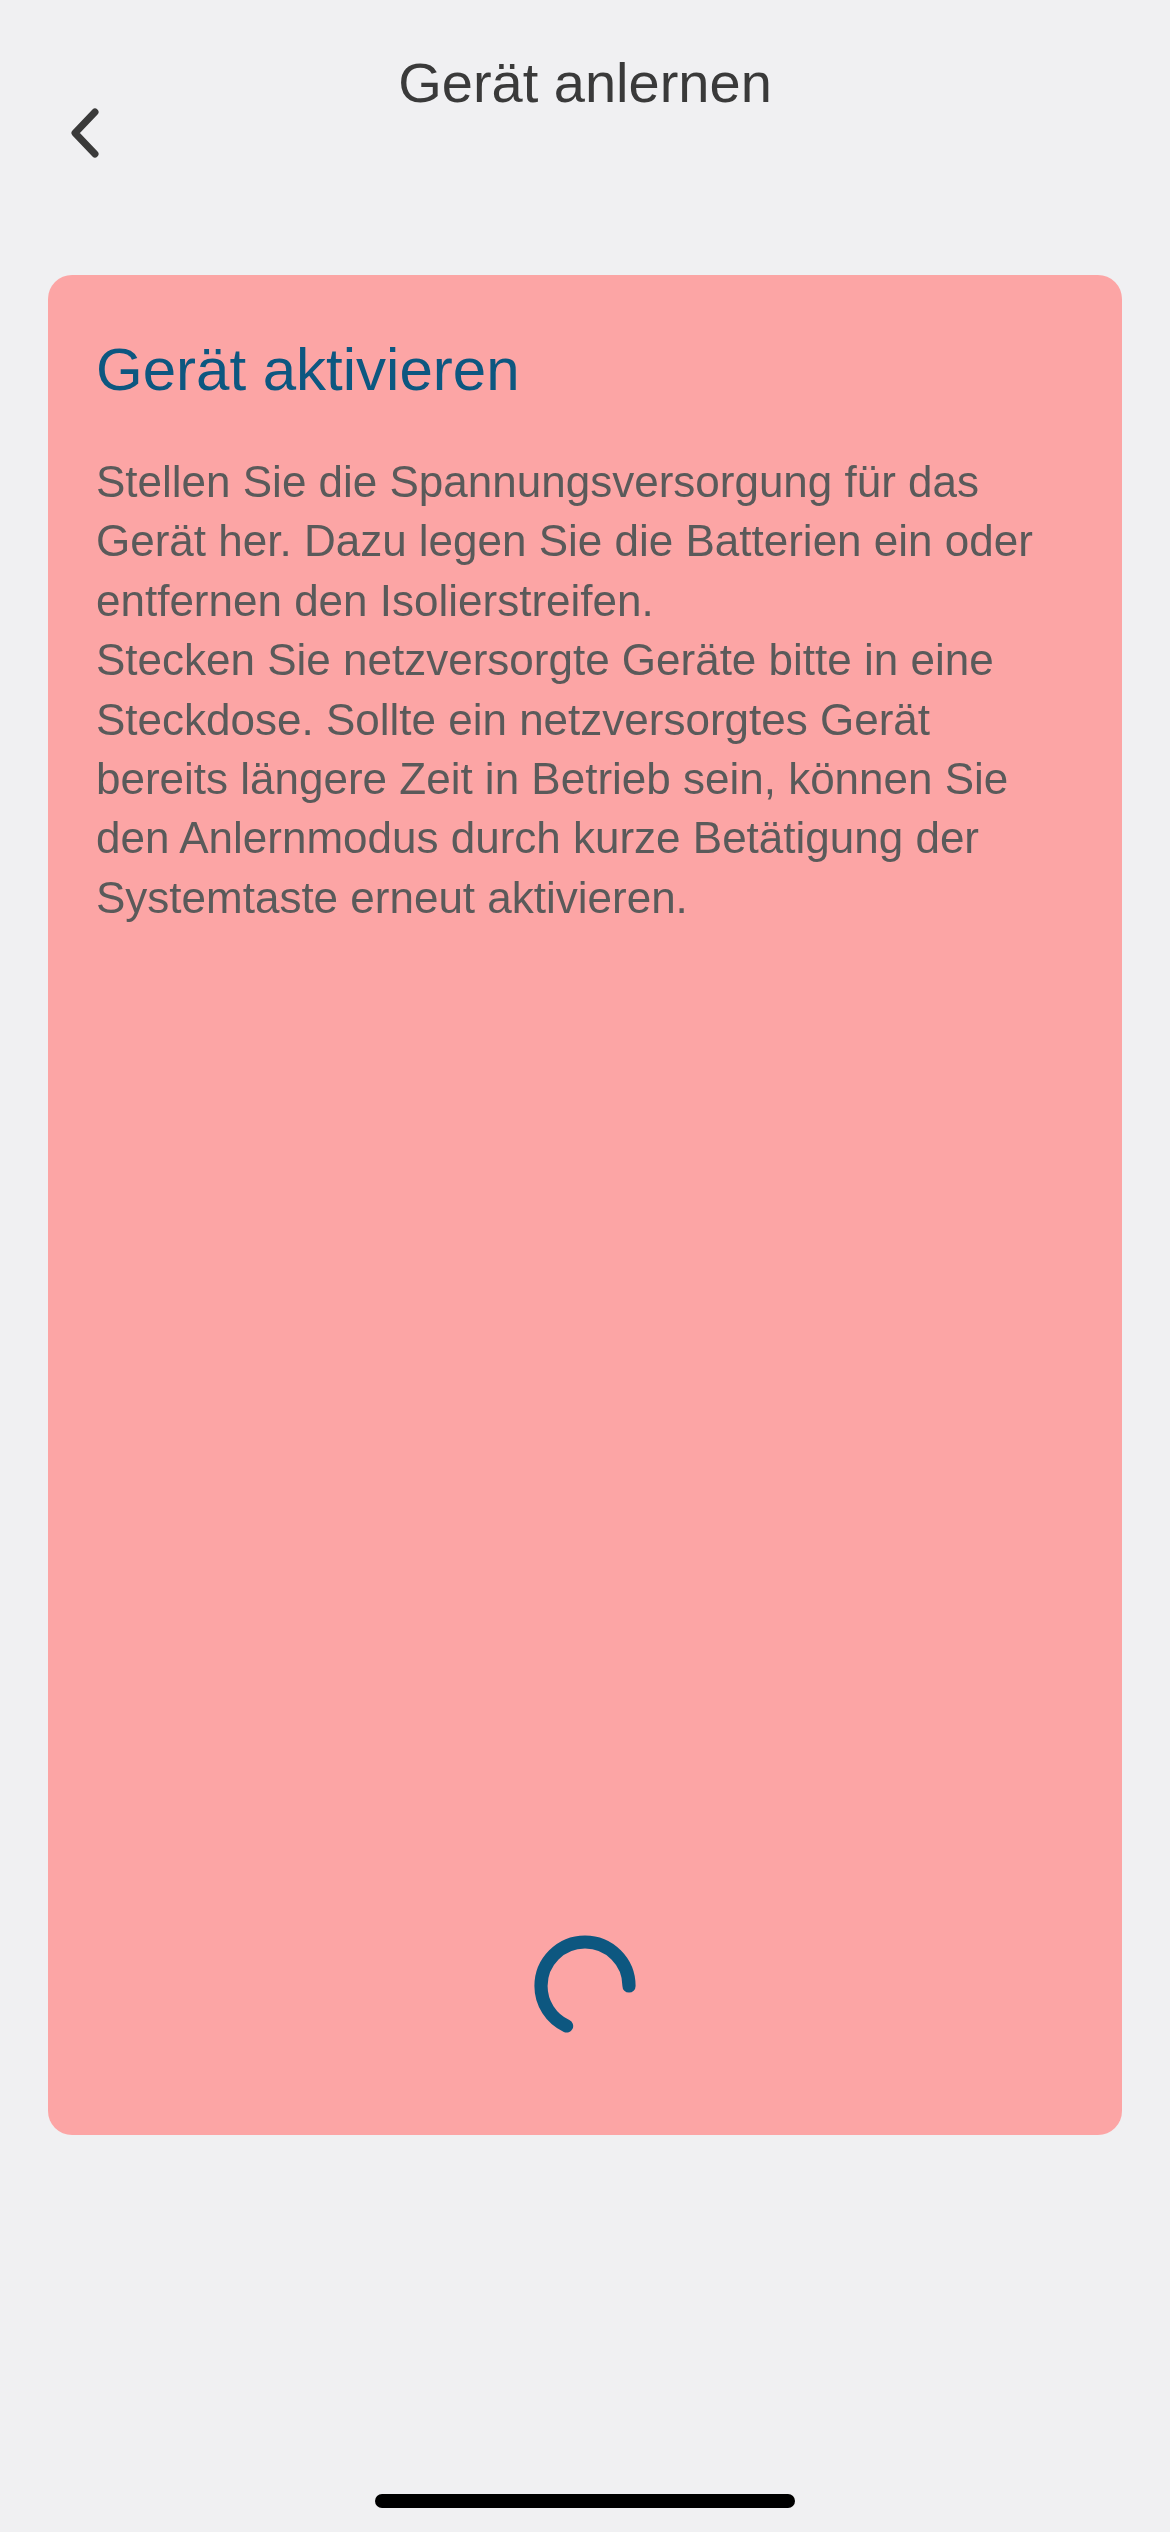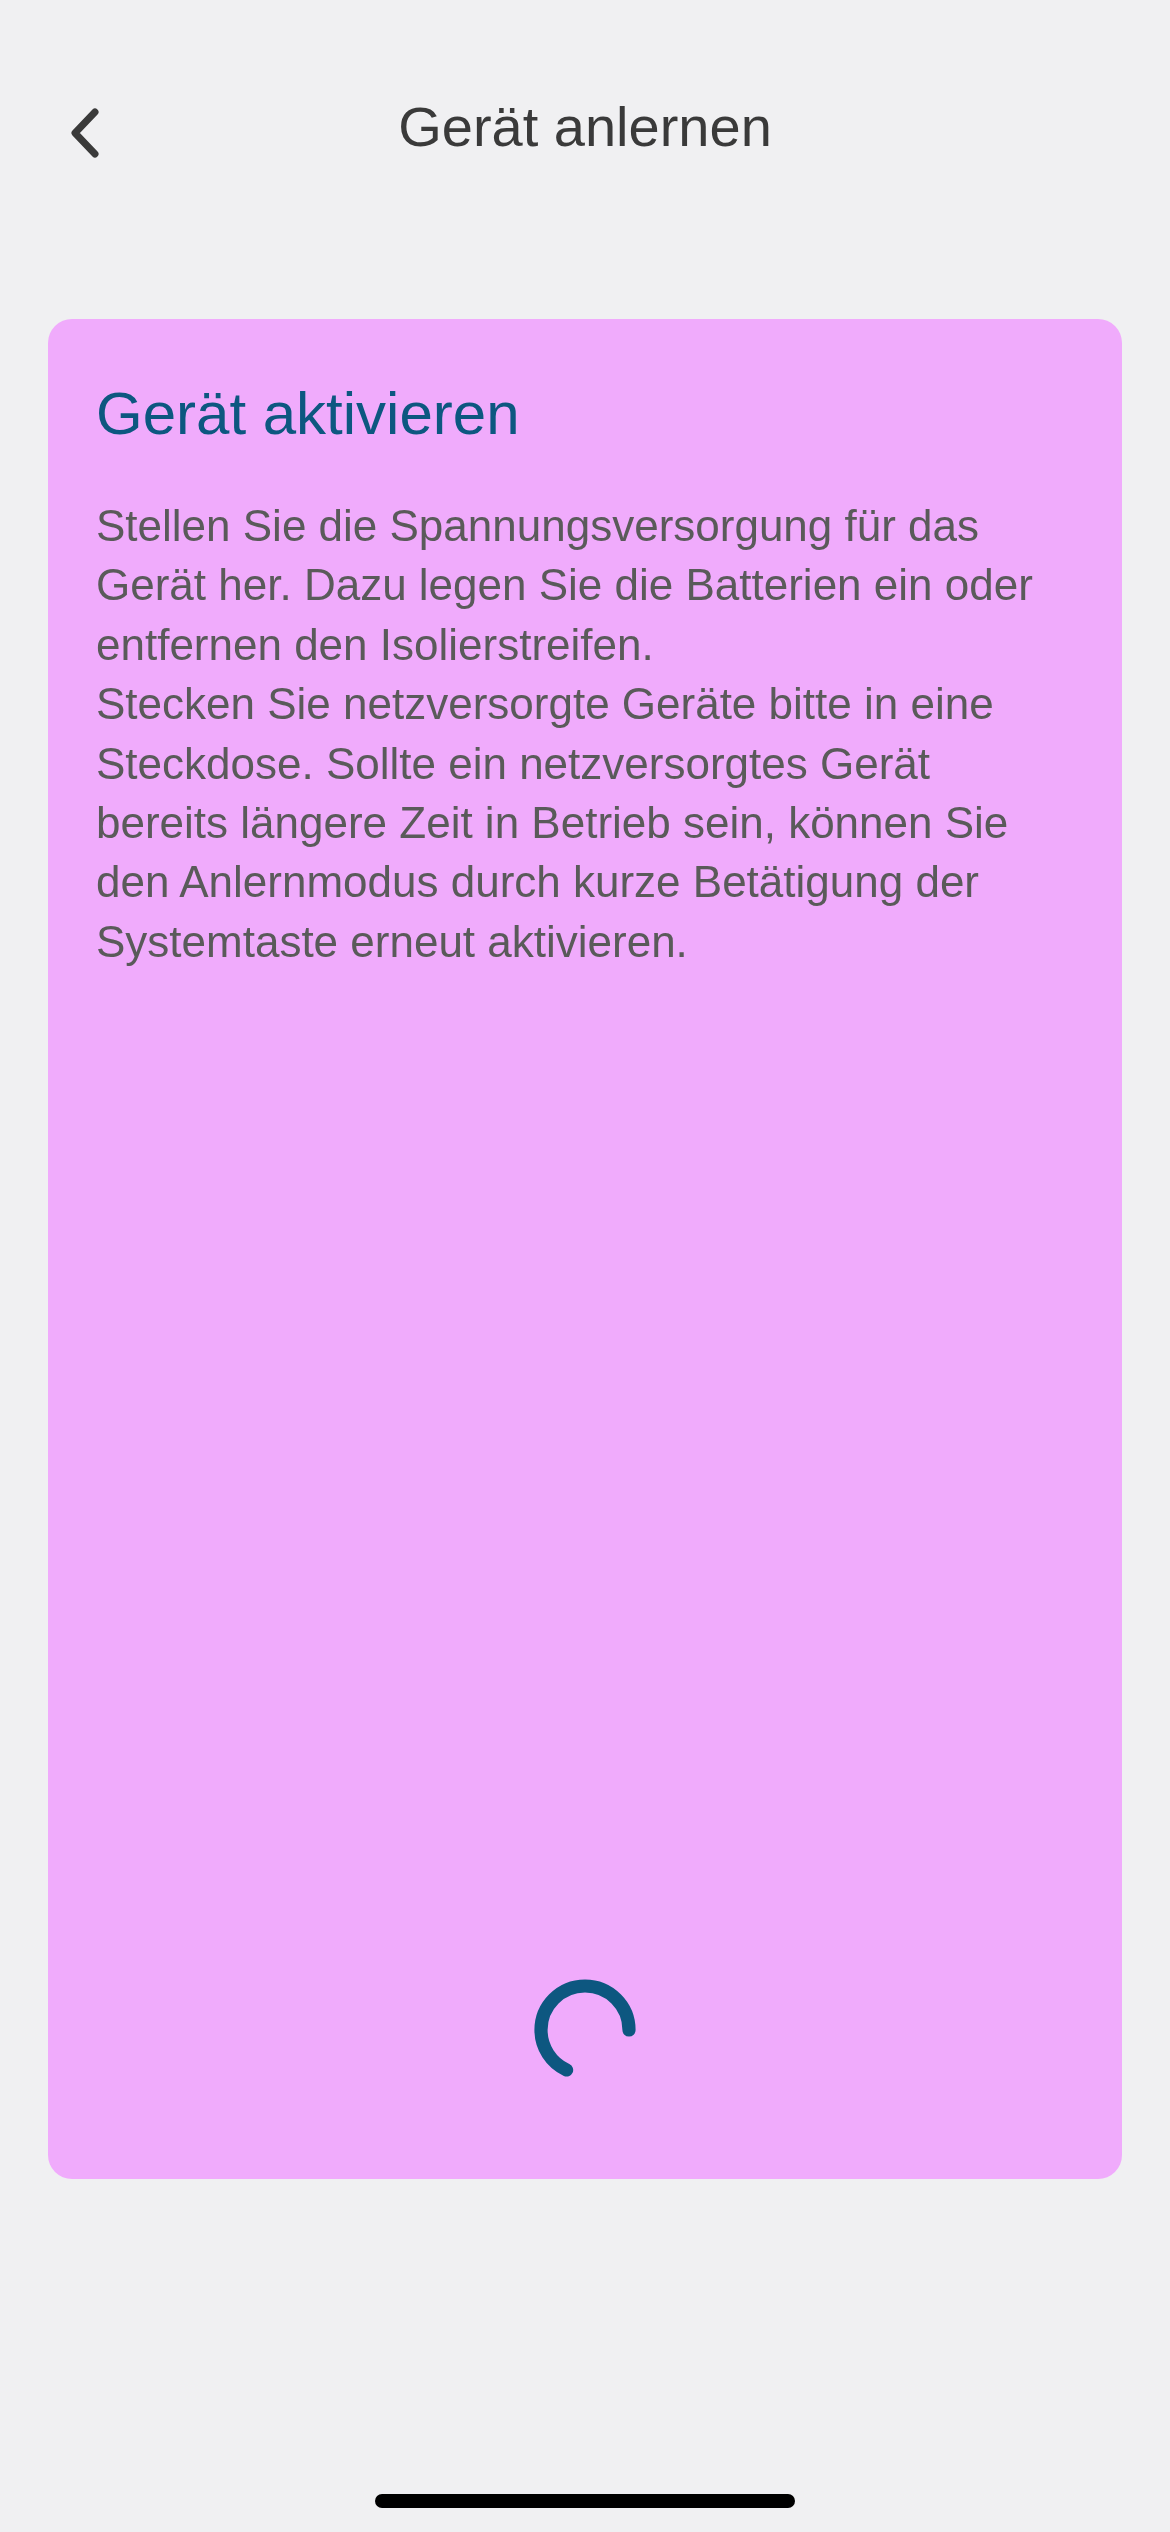--- a/index.html
+++ b/index.html
@@ -13,21 +13,21 @@
       height: 2532px;
       background-color: #f0f0f2;
       font-family: -apple-system, BlinkMacSystemFont, 'Segoe UI', Helvetica, Arial, sans-serif;
       position: relative;
       overflow: hidden;
     }
     
     .header {
       position: relative;
       width: 100%;
-      padding: 94px 60px 40px 60px;
+      padding: 50px 60px 40px 60px;
       display: flex;
       align-items: center;
       justify-content: center;
     }
     
     .back-button {
       position: absolute;
       left: 60px;
       top: 108px;
       width: 50px;
@@ -40,21 +40,21 @@
     
     .page-title {
       font-size: 56px;
       font-weight: 400;
       color: #3a3a3a;
       text-align: center;
     }
     
     .card {
       margin: 120px 48px 0 48px;
-      background-color: #f0abfc;
+      background-color: #fca5a5;
       border-radius: 24px;
       padding: 60px 48px 120px 48px;
       min-height: 1860px;
       position: relative;
     }
     
     .card-title {
       font-size: 60px;
       font-weight: 400;
       color: #0d5780;

